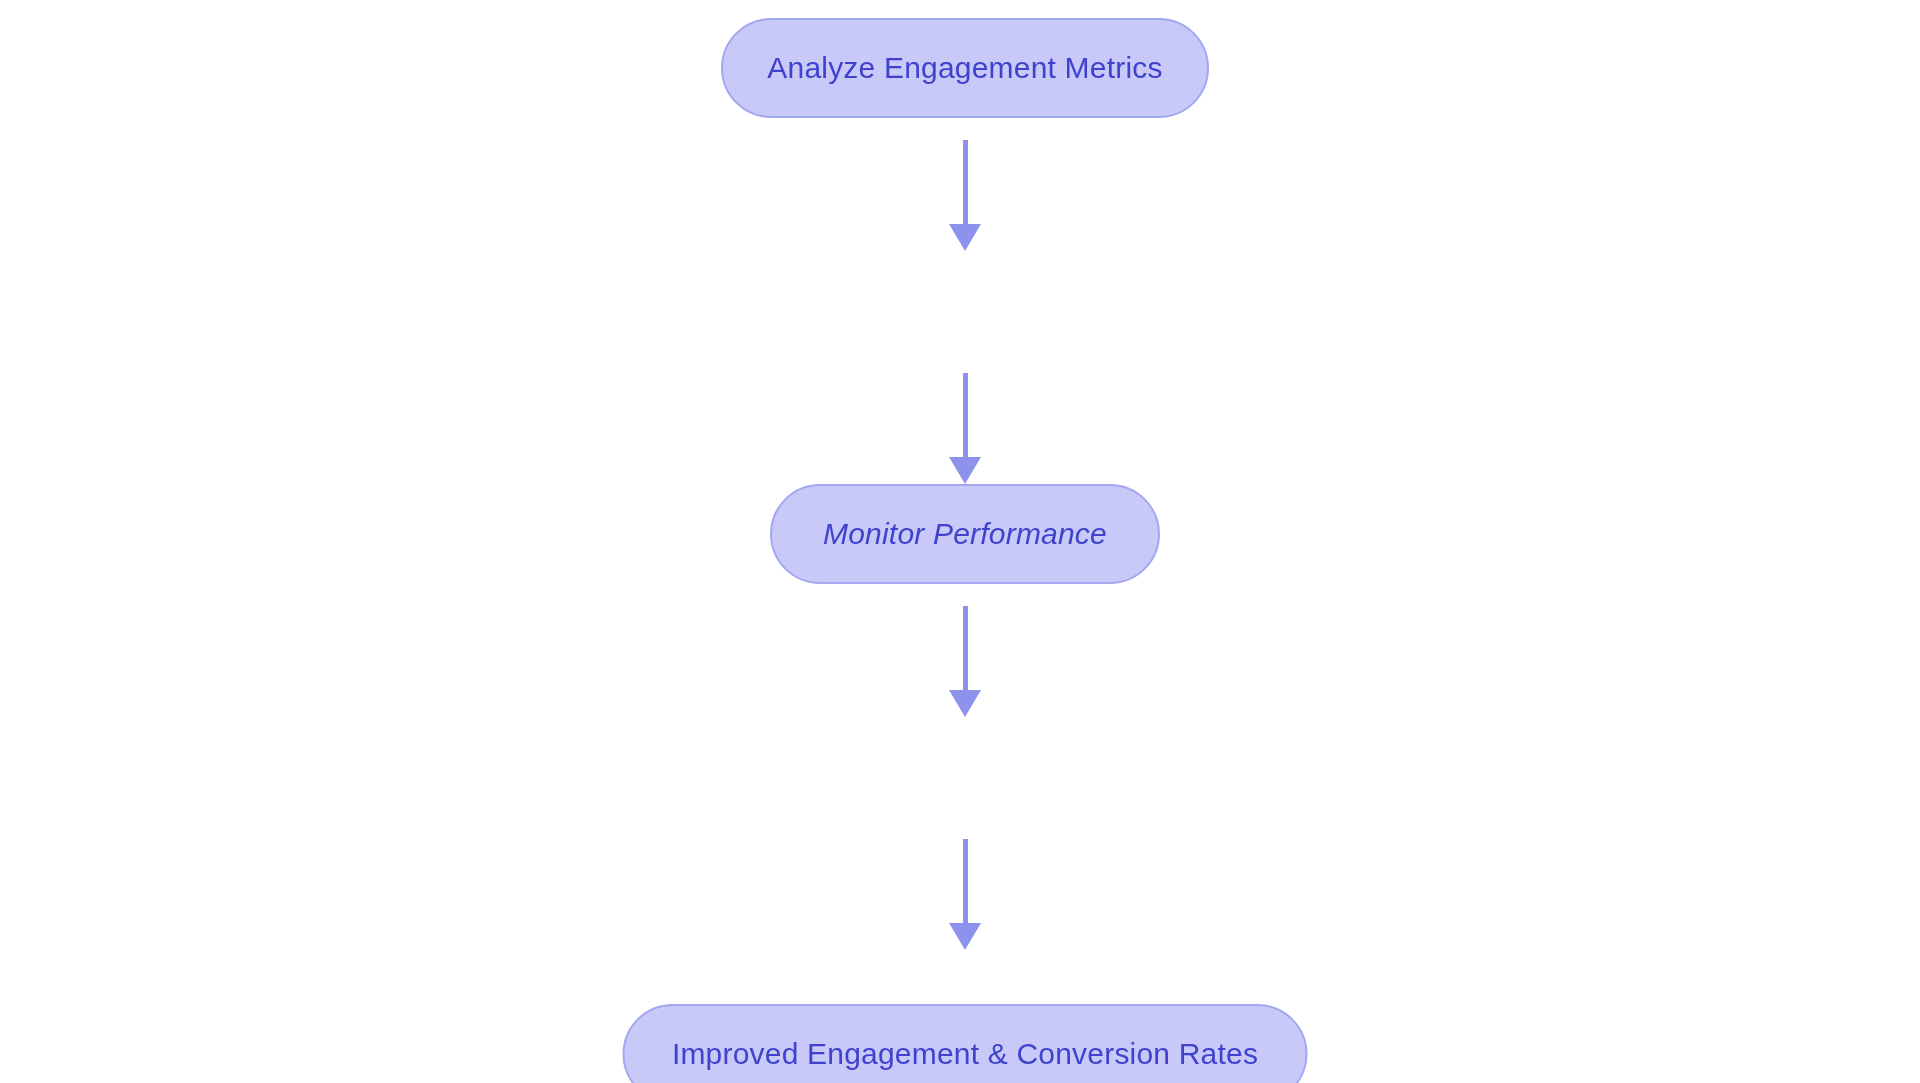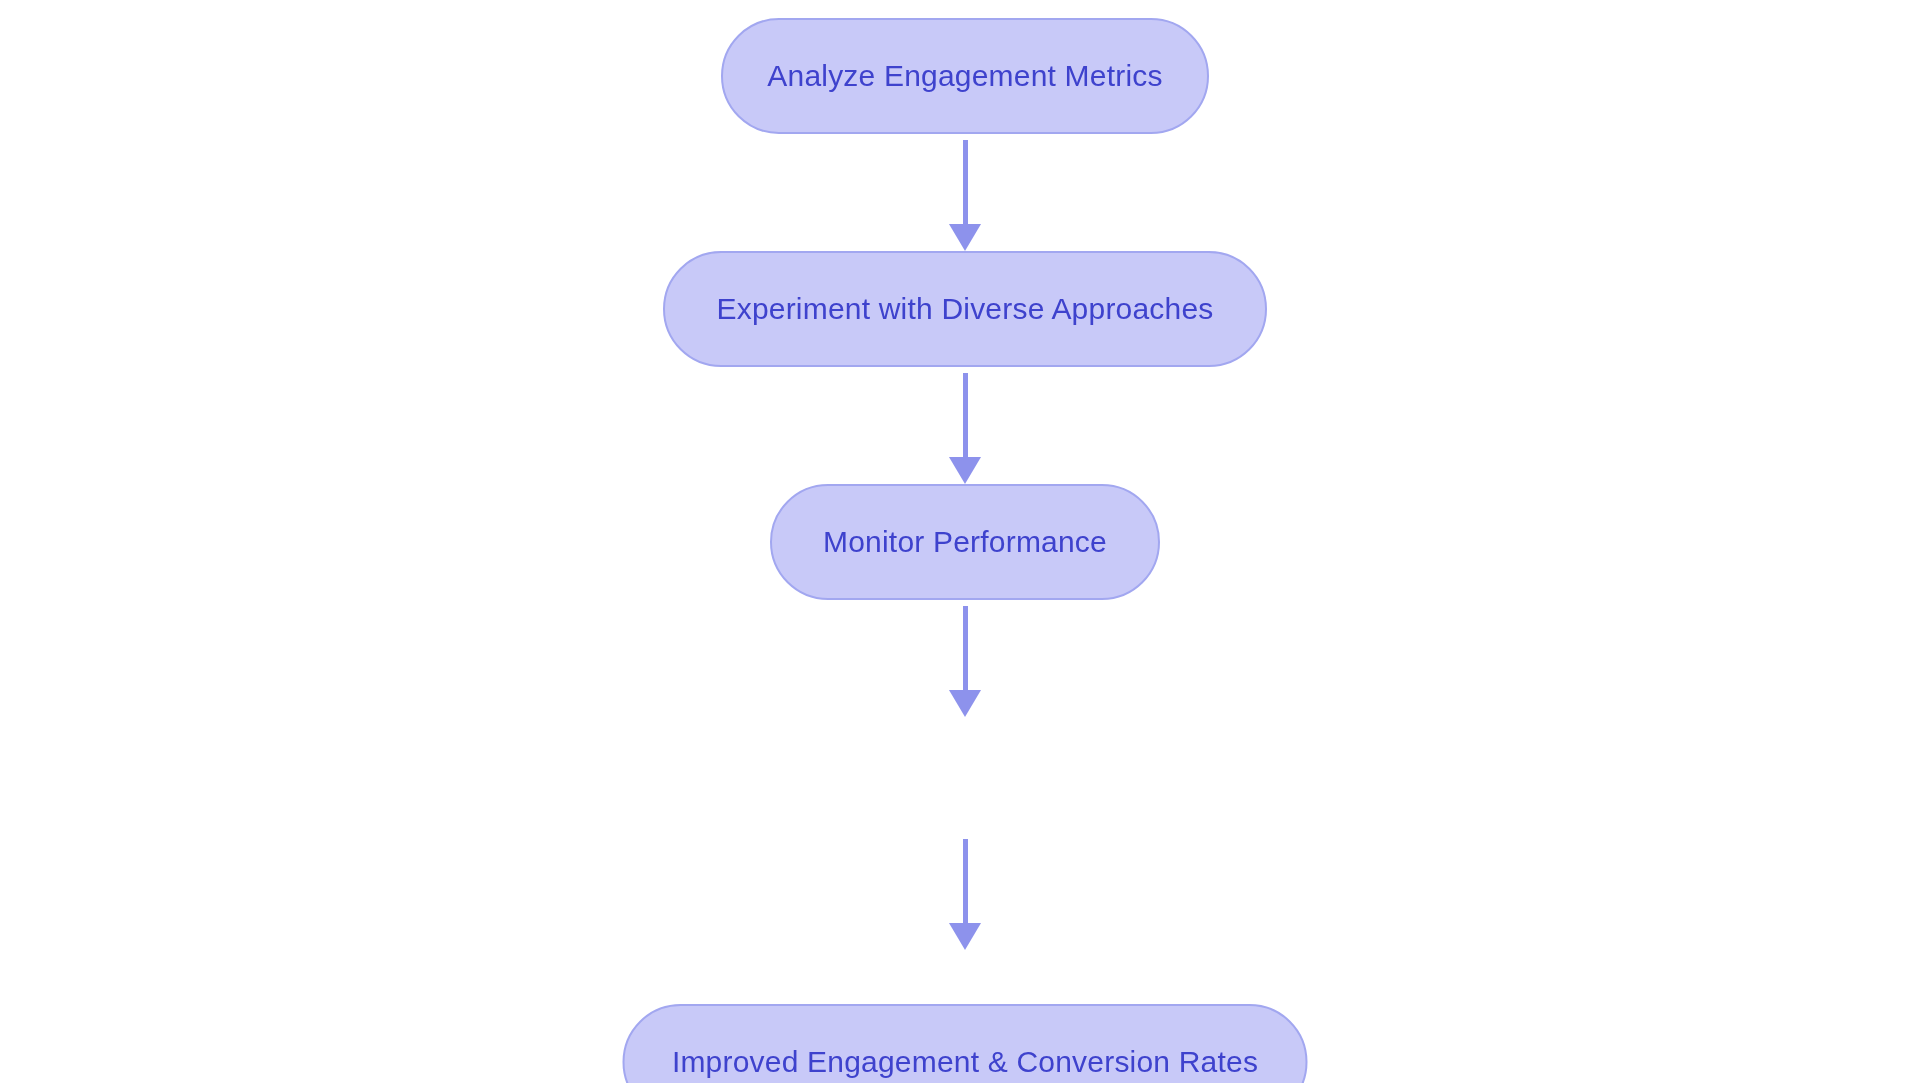--- a/index.html
+++ b/index.html
@@ -15,21 +15,21 @@
   }
   .canvas {
     position: relative;
     width: 1920px;
     height: 1083px;
   }
   .node {
     position: absolute;
     left: 965px;
     transform: translateX(-50%);
-    height: 116px;
+    height: 100px;
     box-sizing: border-box;
     background: var(--node-fill, #c8c9f8);
     border: 2px solid var(--node-border, #a2a7f0);
     border-radius: 61px;
     display: flex;
     align-items: center;
     justify-content: center;
   }
   .node-label {
     color: var(--node-text, #3e42cd);
@@ -57,21 +57,21 @@
   .arrow-head {
     width: 0;
     height: 0;
     border-left: 16px solid transparent;
     border-right: 16px solid transparent;
     border-top: 27px solid var(--arrow, #8d92ec);
   }
   
   #node-0 { top: 18px;  width: 488px; }
   #node-1 { top: 251px; width: 604px; }
-  #node-2 { top: 484px; width: 390px; }
+  #node-2 { top: 484px; width: 390px; font-style: italic; }
   #node-3 { top: 717px; width: 545px; }
   #node-4 { top: 1004px; width: 685px; justify-content: center; }
   #arrow-0 { top: 140px; }
   #arrow-1 { top: 373px; }
   #arrow-2 { top: 606px; }
   #arrow-3 { top: 839px; }
 </style>
 </head>
 <body>
 
@@ -79,23 +79,20 @@
 
   <div class="node" id="node-0">
     <span class="node-label">Analyze Engagement Metrics</span>
   </div>
 
   <div class="arrow" id="arrow-0">
     <div class="arrow-line"></div>
     <div class="arrow-head"></div>
   </div>
 
-  <div class="node" id="node-1">
-    <span class="node-label">Experiment with Diverse Approaches</span>
-  </div>
 
   <div class="arrow" id="arrow-1">
     <div class="arrow-line"></div>
     <div class="arrow-head"></div>
   </div>
 
   <div class="node" id="node-2">
     <span class="node-label">Monitor Performance</span>
   </div>
 

